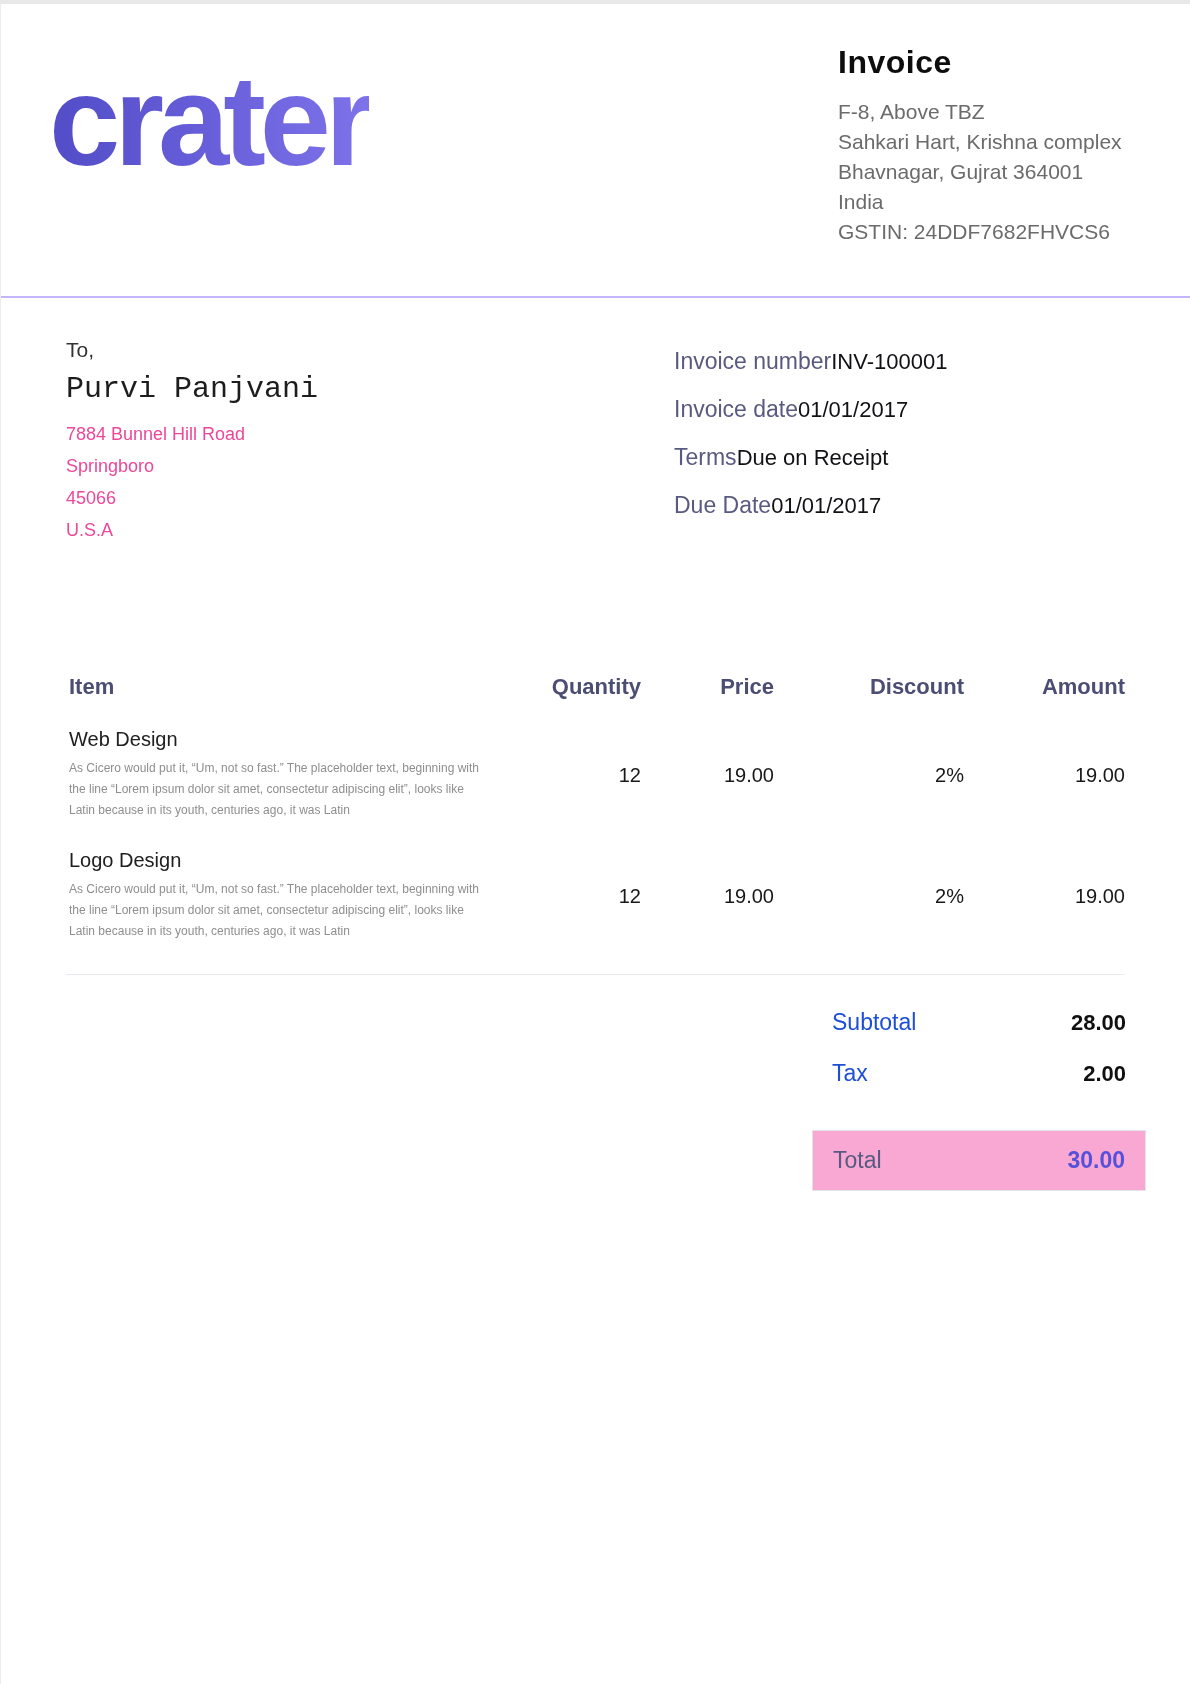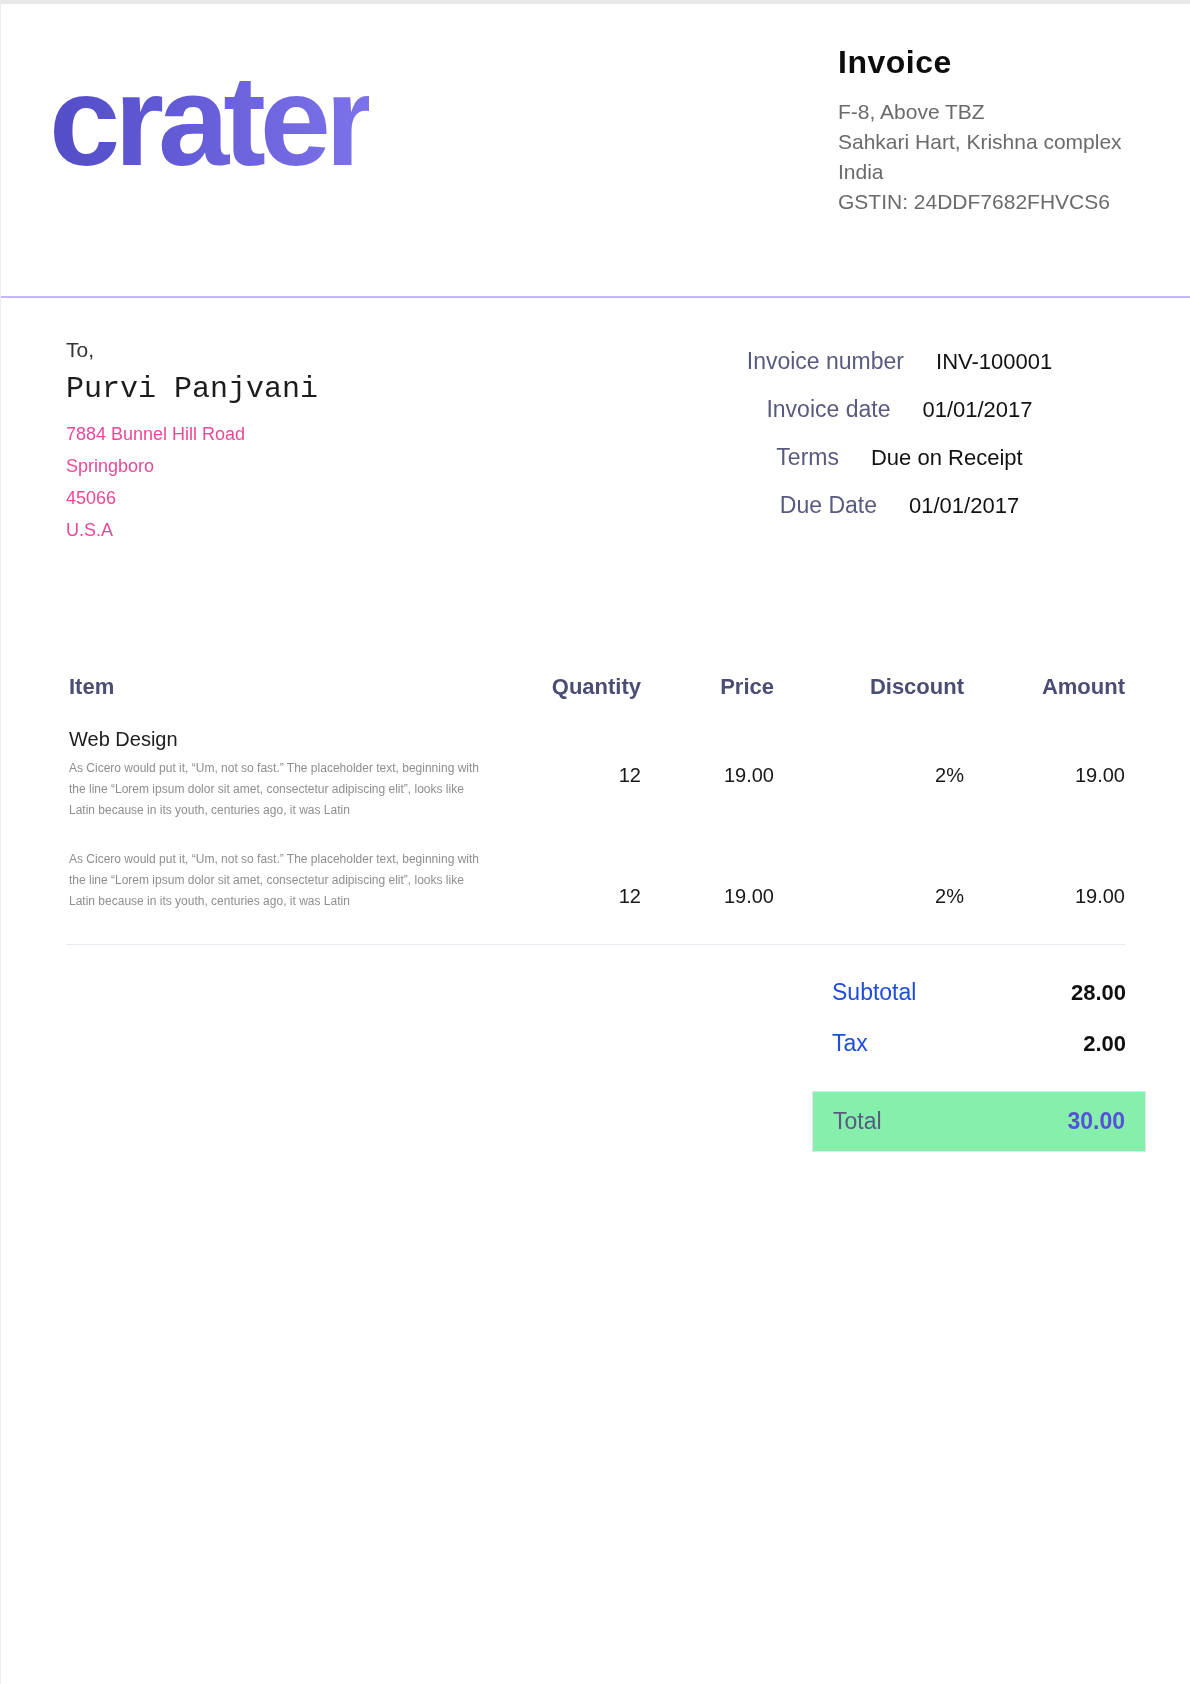--- a/index.html
+++ b/index.html
@@ -54,24 +54,23 @@
     justify-content: space-between;
     margin: 40px 65px 0 65px;
   }
   .to-label { font-size: 21px; color: #333333; margin-bottom: 10px; }
   .to-name  { font-size: 30px; color: #1d1d1d; font-weight: 500; margin-bottom: 12px; font-family: Liberation Mono, monospace; }
   .to-line  { font-size: 18px; color: #ec4899; line-height: 32px; }
 
   .meta { width: 451px; padding-top: 10px; }
   .meta-row {
     display: flex;
-    justify-content: center;
+    justify-content: flex-start;
     align-items: baseline;
     margin-bottom: 21px;
-    gap: 32px;
   }
   .meta-label { font-size: 23px; color: #585a80; }
   .meta-value { font-size: 22px; color: #121216; font-weight: 500; }
 
   
   .items-section { margin: 128px 65px 0 65px; }
   .grid-row {
     display: grid;
     grid-template-columns: 1fr 120px 133px 190px 161px;
     align-items: start;
@@ -121,35 +120,36 @@
     margin-bottom: 24px;
   }
   .trow-label { font-size: 23px; color: #1d4ed8; }
   .trow-value { font-size: 22px; color: #101010; font-weight: 600; }
   .total-box {
     border: 1px solid #e3e3e8;
     display: flex;
     justify-content: space-between;
     align-items: center;
     padding: 16px 20px;
-    margin-top: 34px;
-    background: #86efac;
+    margin-top: 43px;
+    background: #f9a8d4;
   }
   .total-label { font-size: 23px; color: #585a80; }
   .total-value { font-size: 23px; color: #5750d9; font-weight: 600; }
 </style>
 </head>
 <body>
 
 <div class="header">
   <div class="logo">crater</div>
   <div class="company">
     <div class="company-name">Invoice</div>
     <div class="company-line">F-8, Above TBZ</div>
     <div class="company-line">Sahkari Hart, Krishna complex</div>
+    <div class="company-line">Bhavnagar, Gujrat 364001</div>
     <div class="company-line">India</div>
     <div class="company-line">GSTIN: 24DDF7682FHVCS6</div>
   </div>
 </div>
 
 <div class="bill-section">
   <div class="bill-to">
     <div class="to-label">To,</div>
     <div class="to-name">Purvi Panjvani</div>
     <div class="to-line">7884 Bunnel Hill Road</div>
@@ -193,20 +193,21 @@
       <div class="item-desc">As Cicero would put it, “Um, not so fast.” The placeholder text, beginning with the line “Lorem ipsum dolor sit amet, consectetur adipiscing elit”, looks like Latin because in its youth, centuries ago, it was Latin</div>
     </div>
     <div class="cell num">12</div>
     <div class="cell num">19.00</div>
     <div class="cell num">2%</div>
     <div class="cell num">19.00</div>
   </div>
 
   <div class="grid-row item-row">
     <div>
+      <div class="item-name">Logo Design</div>
       <div class="item-desc">As Cicero would put it, “Um, not so fast.” The placeholder text, beginning with the line “Lorem ipsum dolor sit amet, consectetur adipiscing elit”, looks like Latin because in its youth, centuries ago, it was Latin</div>
     </div>
     <div class="cell num">12</div>
     <div class="cell num">19.00</div>
     <div class="cell num">2%</div>
     <div class="cell num">19.00</div>
   </div>
 
   <hr class="table-divider">
 

